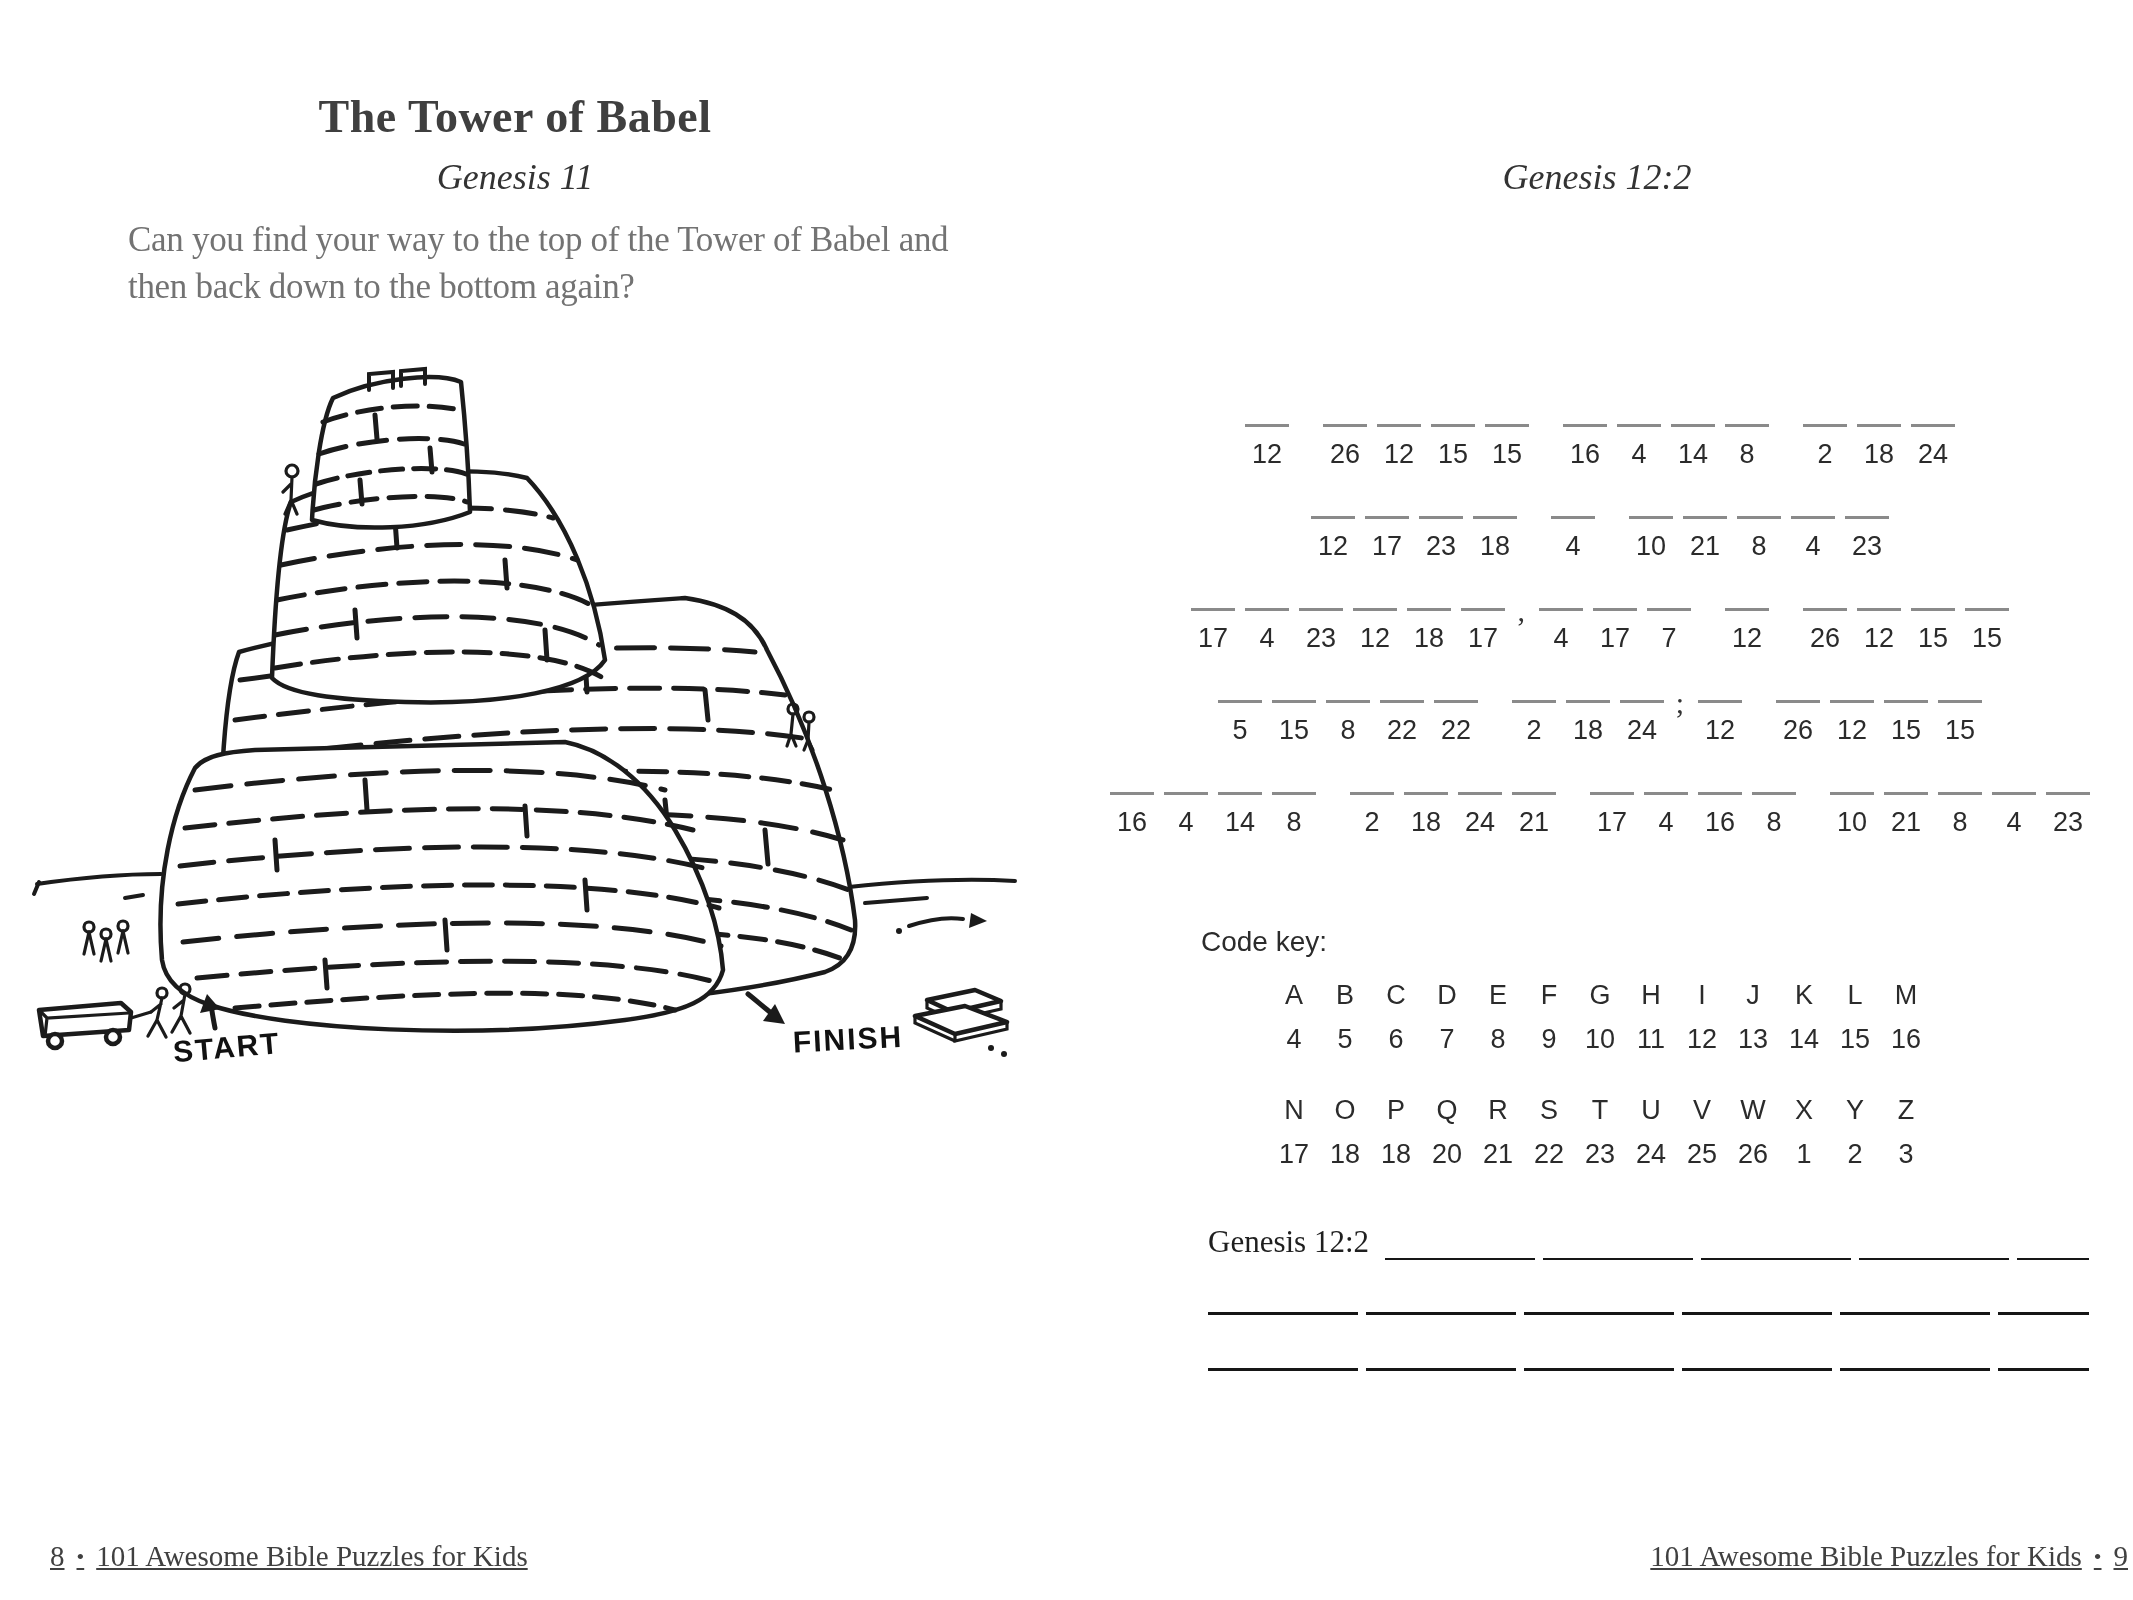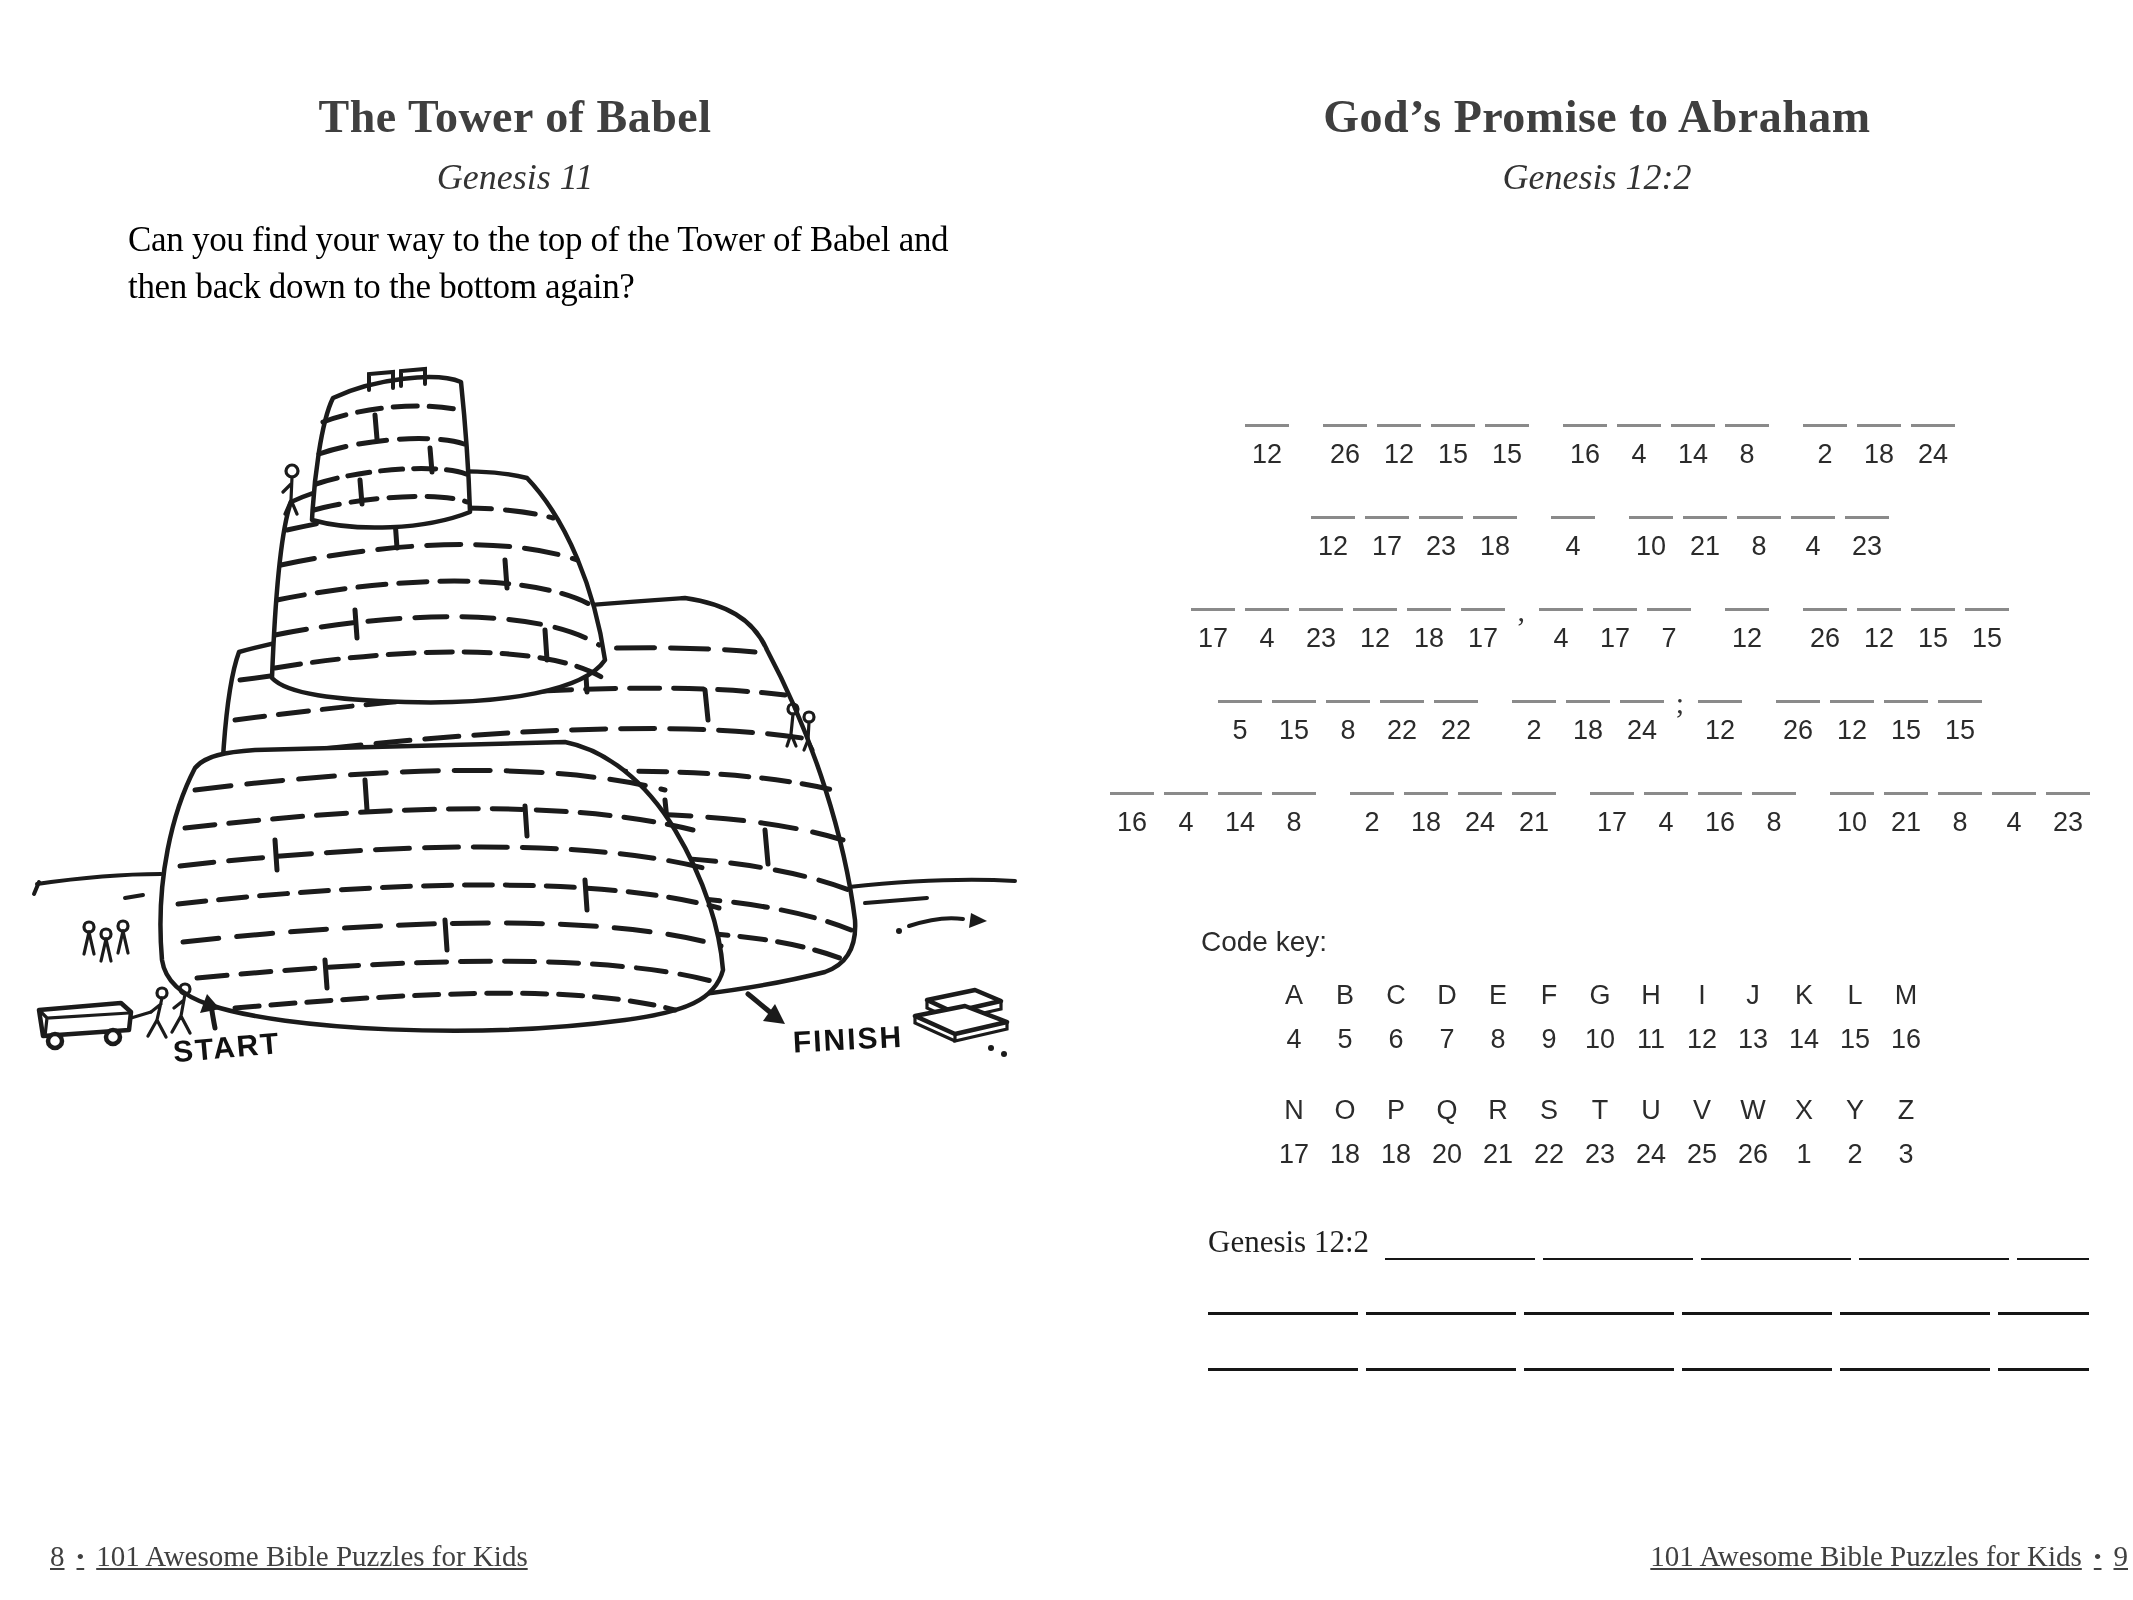--- a/index.html
+++ b/index.html
@@ -10,21 +10,21 @@
   #page-right{left:1067px;}
 
   .title{position:absolute;top:90px;left:30px;width:1000px;text-align:center;
          font:bold 46px "Liberation Serif",serif;color:#3f3f3f;letter-spacing:.5px;}
   #page-left .title{left:10px;width:1010px;}
   .subtitle{position:absolute;top:156px;left:30px;width:1000px;text-align:center;
             font:italic 36px "Liberation Serif",serif;color:#333;}
   #page-left .subtitle{left:10px;width:1010px;}
 
   .instructions{position:absolute;top:216px;white-space:pre-line;
-                font:35px/47px "Liberation Serif",serif;color:#000000;letter-spacing:-.3px;}
+                font:35px/47px "Liberation Serif",serif;color:#737373;letter-spacing:-.3px;}
   #page-left .instructions{left:128px;width:860px;}
   #page-right .instructions{left:150px;width:860px;}
 
   
   .code-rows{position:absolute;top:424px;left:0;width:1066px;}
   .code-row{display:flex;justify-content:center;gap:34px;margin-bottom:46px;}
   .code-word{display:flex;gap:10px;position:relative;}
   .code-cell{width:44px;}
   .code-blank{height:0;border-top:3.5px solid #8a8a8a;margin-bottom:12px;}
   .code-num{font:27px "Liberation Sans",sans-serif;text-align:center;color:#2b2b2b;}
@@ -203,21 +203,20 @@
       <circle class="fill" cx="979" cy="694" r="3"></circle>
     </g>
   </svg>
 
   <div class="footer">
     <span>8</span><span class="sep">•</span><span>101 Awesome Bible Puzzles for Kids</span>
   </div>
 </div>
 
 <div class="page" id="page-right">
-  <div class="title">God’s Promise to Abraham</div>
   <div class="subtitle">Genesis 12:2</div>
 
   <div class="code-rows">
       <div class="code-row">
         <div class="code-word">
           <div class="code-cell">
             <div class="code-blank"></div>
             <div class="code-num">12</div>
           </div>
         </div>

